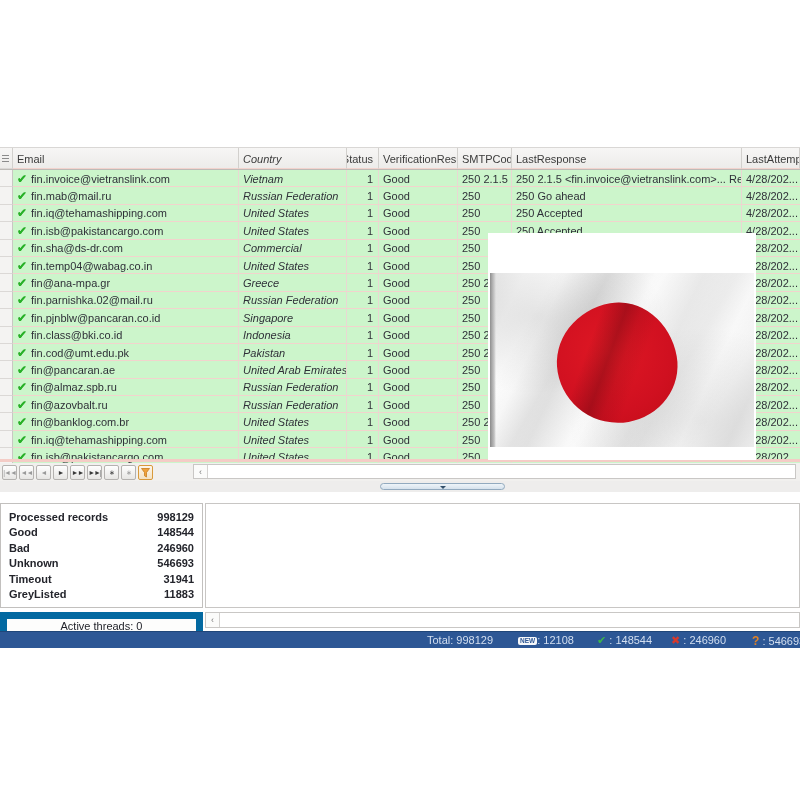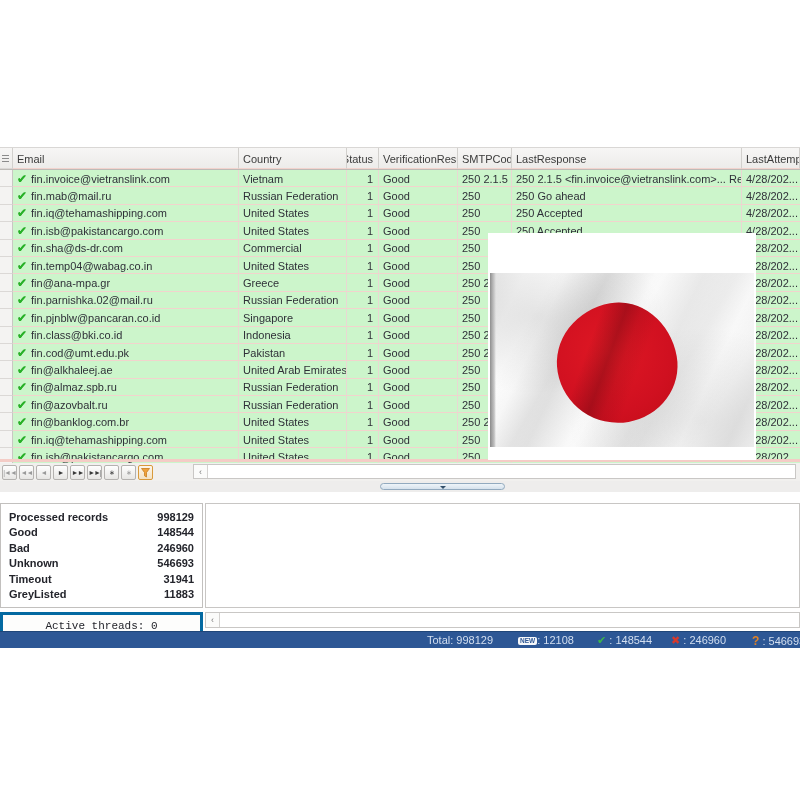--- a/index.html
+++ b/index.html
@@ -11,21 +11,21 @@
   #grid{left:0;top:147px;width:800px;height:316px;}
   .grow{display:flex;width:800px;}
   .hrow{height:23px;background:linear-gradient(#f7f6f5,#ecebe9);border-top:1px solid #d9d7d5;
         border-bottom:1px solid #bdbab6;box-sizing:border-box;color:#3b3b3b;}
   .hrow .cell{border-right:1px solid #d2d0cd;background:transparent;color:#3b3b3b;}
   .drow{height:17.4px;background:#ccf5cb;}
   .cell{box-sizing:border-box;padding:1px 0 0 4px;white-space:nowrap;overflow:hidden;
         border-right:1px solid #e9d8d3;border-bottom:1px solid #f2d3cd;display:flex;align-items:center;}
   .c-ind{width:13px;padding:0;background:#f4f3f2;border-right:1px solid #c9c6c3;border-bottom:1px solid #dbd8d6;}
   .c-email{width:226px;}
-  .c-country{width:108px;}
+  .c-country{width:108px;font-style:italic;}
   .c-status{width:32px;justify-content:flex-end;padding-right:5px;padding-left:0;}
   .c-result{width:79px;}
   .c-smtp{width:54px;}
   .c-resp{width:230px;}
   .c-att{flex:1;border-right:none;}
   .chk{color:#27b227;font-size:12px;line-height:10px;margin-right:4px;text-shadow:0 0 .6px #1e9e1e;}
   .ind-glyph{width:7px;height:9px;margin:3px 0 0 2px;
      background:repeating-linear-gradient(#8b8b8b 0 1px,transparent 1px 3px);}
   #row-sliver{left:0;top:459px;width:800px;height:3px;background:#f4ccc6;}
 
@@ -65,22 +65,22 @@
      border:1px solid #92aabf;border-radius:4px;background:linear-gradient(#eef4f9,#d6e2ec);}
   #splitpill .chev{position:absolute;left:59px;top:2px;width:0;height:0;
      border-left:3px solid transparent;border-right:3px solid transparent;border-top:3px solid #33506b;}
 
   
   #statspanel{left:0;top:503px;width:203px;height:105px;box-sizing:border-box;border:1px solid #c2c0be;background:#fff;font-weight:bold;}
   .statrow{display:flex;justify-content:space-between;padding:0 8px 0 8px;height:15.5px;align-items:center;color:#23242b;}
   .statrow .sv{text-align:right;}
   #statspanel .inner{padding-top:5px;}
   #rightpanel{left:205px;top:503px;width:595px;height:105px;box-sizing:border-box;border:1px solid #c8c6c4;background:#fff;}
-  #threadsbar{left:0;top:612px;width:203px;height:28px;box-sizing:border-box;border:3px solid #0369a1;
-     background:#fdfdfc;display:flex;align-items:center;justify-content:center;color:#23242b;font-family:Liberation Mono, monospace;}
+  #threadsbar{left:0;top:612px;width:203px;height:28px;box-sizing:border-box;border:7px solid #0369a1;
+     background:#fdfdfc;display:flex;align-items:center;justify-content:center;color:#23242b;}
   #hscroll2{left:205px;top:612px;width:595px;height:16px;box-sizing:border-box;border:1px solid #c9c7c5;background:#fff;display:flex;}
 
   
   #statusbar{left:0;top:631px;width:800px;height:16px;background:#2d5795;border-top:1px solid #1f4679;
      color:#d3dff0;overflow:hidden;text-decoration:underline;}
   #statusbar .sitem{position:absolute;top:2px;white-space:nowrap;}
   .newbadge{display:inline-block;background:#f5f7fa;color:#2d5795;font-size:6.5px;font-weight:bold;
      border-radius:2px;padding:0 2px;line-height:8px;vertical-align:1px;}
   .ok-ic{color:#3cb54a;font-weight:bold;}
   .bad-ic{color:#d6392c;font-weight:bold;}
@@ -377,21 +377,21 @@
           <span></span>
         </div>
         <div class="cell c-att">
           <span>4/28/202...</span>
         </div>
       </div>
       <div class="grow drow">
         <div class="cell c-ind"></div>
         <div class="cell c-email">
           <span class="chk">✔</span>
-          <span>fin@alkhaleej.ae</span>
+          <span>fin@pancaran.ae</span>
         </div>
         <div class="cell c-country">
           <span>United Arab Emirates</span>
         </div>
         <div class="cell c-status">
           <span>1</span>
         </div>
         <div class="cell c-result">
           <span>Good</span>
         </div>

